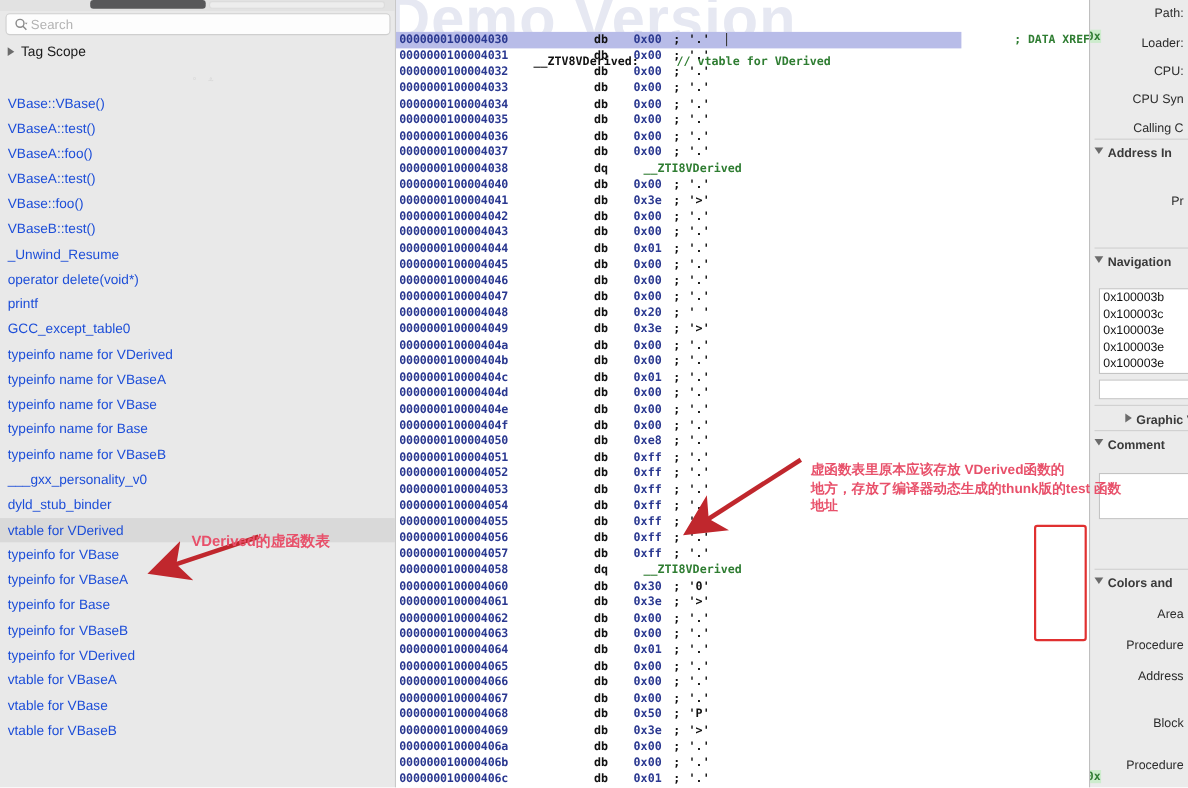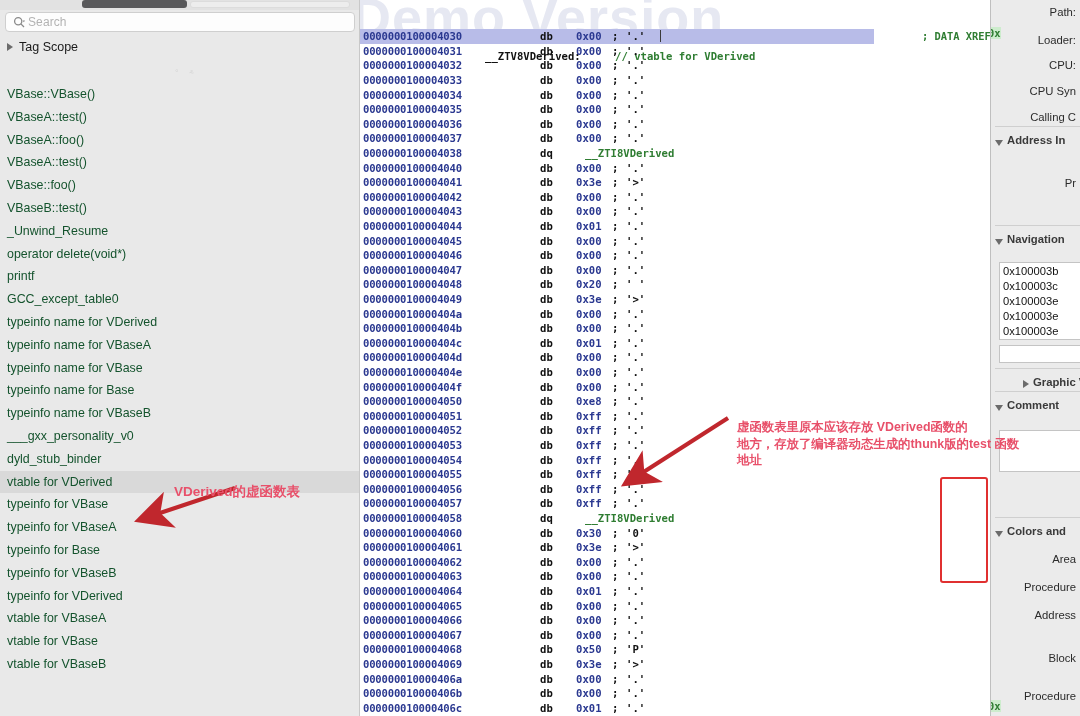--- a/index.html
+++ b/index.html
@@ -102,21 +102,21 @@
   #func-list {
     position: absolute;
     top: 83px; left: 0;
     width: 360px;
   }
   .func-item {
     height: 22.8px;
     line-height: 22.8px;
     padding-left: 7px;
     font-size: 12.4px;
-    color: #14532d;
+    color: #1d4ed8;
     white-space: nowrap;
     overflow: hidden;
   }
   .func-item.selected {
     background: #d9d9d9;
   }
 
   
   #disasm {
     position: relative;
@@ -234,21 +234,21 @@
     font-size: 11.3px;
     color: #2b2b2b;
     white-space: nowrap;
   }
   .rp-section {
     position: absolute;
     left: 4px;
     font-size: 11.3px;
     font-weight: 700;
     color: #3a3a3a;
-    display: flex; align-items: flex-end; gap: 4px;
+    display: flex; align-items: flex-start; gap: 4px;
     white-space: nowrap;
   }
   .rp-divider {
     position: absolute;
     left: 4px; width: 86px;
     height: 1px; background: #cfcfcf;
   }
   .rp-list {
     position: absolute;
     left: 8px; top: 262px;

